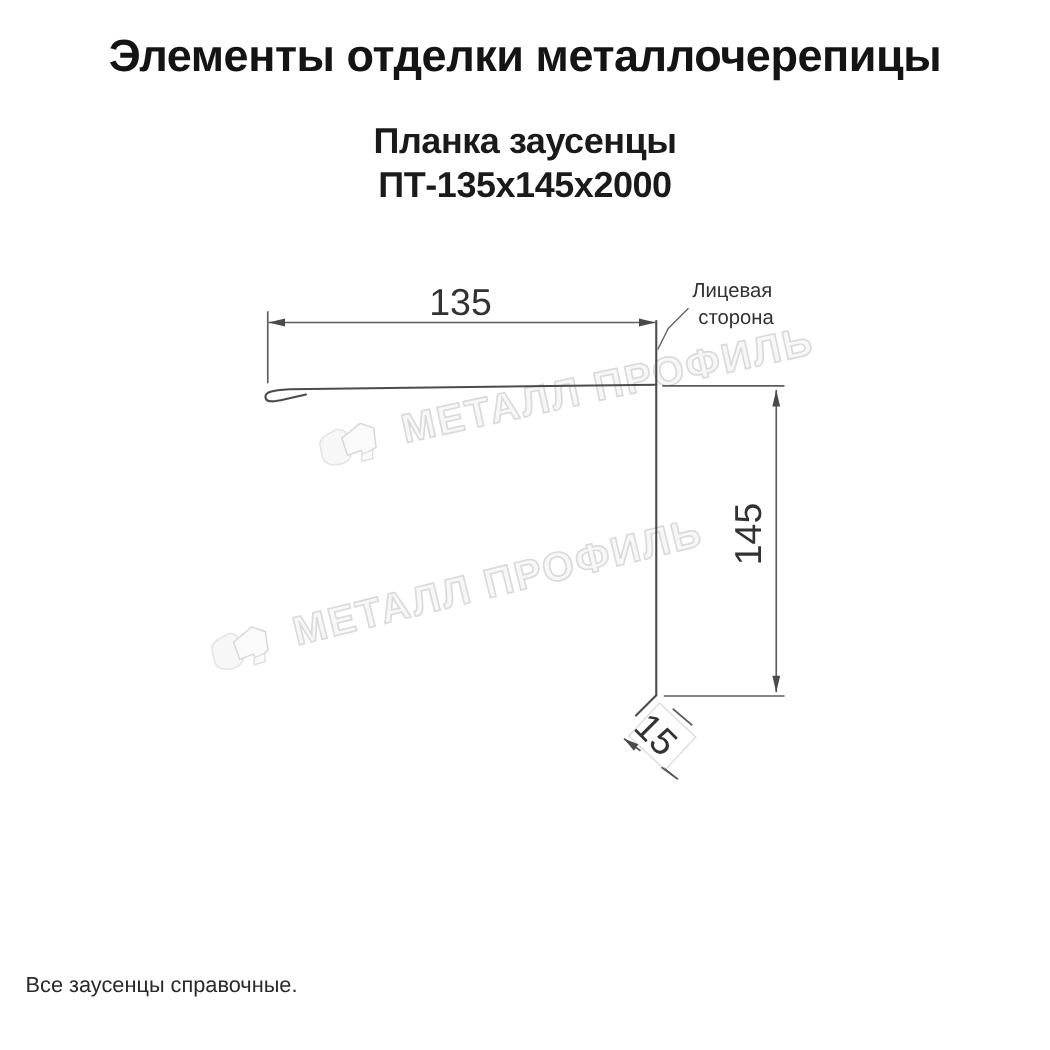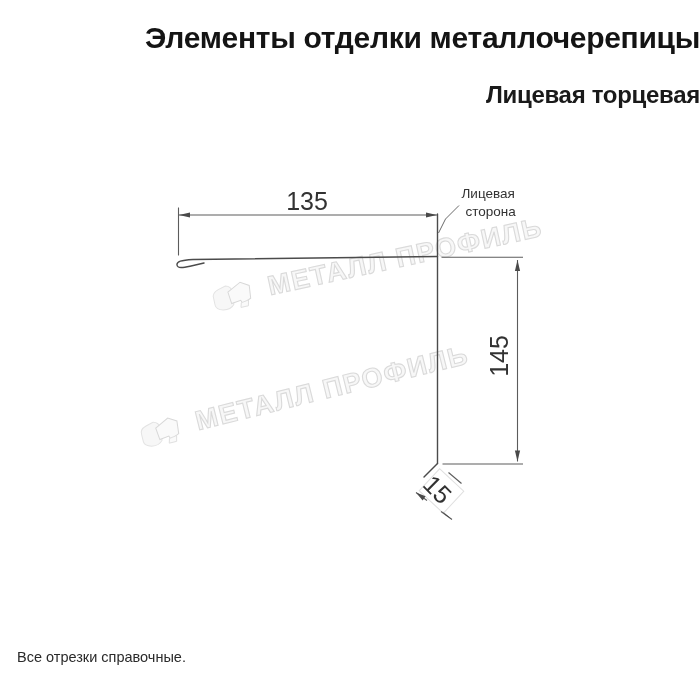--- a/index.html
+++ b/index.html
@@ -4,21 +4,21 @@
 <style>
   html,body{margin:0;padding:0;}
   #page{
     position:relative;
     width:700px;height:700px;
     background:#ffffff;
     overflow:hidden;
     font-family:"Liberation Sans",sans-serif;
     color:#161616;
   }
-  .centered{position:absolute;left:0;width:700px;text-align:right;white-space:nowrap;}
+  .centered{position:absolute;left:0;width:700px;text-align:center;white-space:nowrap;}
   #title{top:20px;font-size:30px;line-height:36px;font-weight:bold;letter-spacing:-0.3px;color:#141414;}
   #subtitle{top:83px;font-size:24px;line-height:24px;font-weight:bold;letter-spacing:-0.3px;color:#1a1a1a;}
   #model{top:112px;font-size:24px;line-height:24px;font-weight:bold;letter-spacing:-0.3px;color:#1a1a1a;}
 
   
   .wm{
     position:absolute;display:flex;align-items:center;gap:10px;
     width:340px;height:54px;pointer-events:none;
   }
   .wm-text{
@@ -57,21 +57,22 @@
   <div class="wm" id="wm-lower">
     <svg width="78" height="54" viewBox="0 0 78 54">
       <path d="M6,27 Q5,18 16,15 L28,12 Q37,14 37,24 L35,43 Q29,50 17,48 Q6,45 6,38 Z" fill="#f7f7f7" stroke="#e3e3e3" stroke-width="1.6"></path>
       <path d="M30,22 L52,11 L65,19 L63,39 L49,45 L47,39 L32,41 Z" fill="#fafafa" stroke="#d8d8d8" stroke-width="1.6"></path>
       <path d="M47,43 L59,41 L57,50 L45,50 Z" fill="#fafafa" stroke="#dedede" stroke-width="1.4"></path>
     </svg>
     <span class="wm-text">МЕТАЛЛ ПРОФИЛЬ</span>
   </div>
 
   <div class="centered" id="title">Элементы отделки металлочерепицы</div>
-  <div class="centered" id="subtitle">Лицевая торцевая</div>
+  <div class="centered" id="subtitle">Планка заусенцы</div>
+  <div class="centered" id="model">ПТ-135х145х2000</div>
 
   <svg id="diagram" width="700" height="700" viewBox="0 0 700 700">
 
     <g>
       <path class="profile" d="M437.5,256.5 L193,259.5 C181,260.2 176.5,261.5 177,265 C177.5,268.6 183,267.8 190,266.2 L204,263"></path>
       <path class="profile" d="M437.5,214 L437.5,463.5"></path>
       <path class="profile" d="M437.5,463.5 L424,477"></path>
     </g>
 
     <g>
@@ -102,16 +103,16 @@
     </g>
 
     <g>
       <path class="thin" d="M459,205.5 L445.5,219 L438.5,233"></path>
       <text class="lbl" x="461.5" y="198">Лицевая</text>
       <text class="lbl" x="465.5" y="216">сторона</text>
     </g>
   </svg>
 
   <div id="footnotes">
-    <div>Все отрезки справочные.</div>
+    <div>Все заусенцы справочные.</div>
   </div>
 
 </div>
 
 </body></html>

